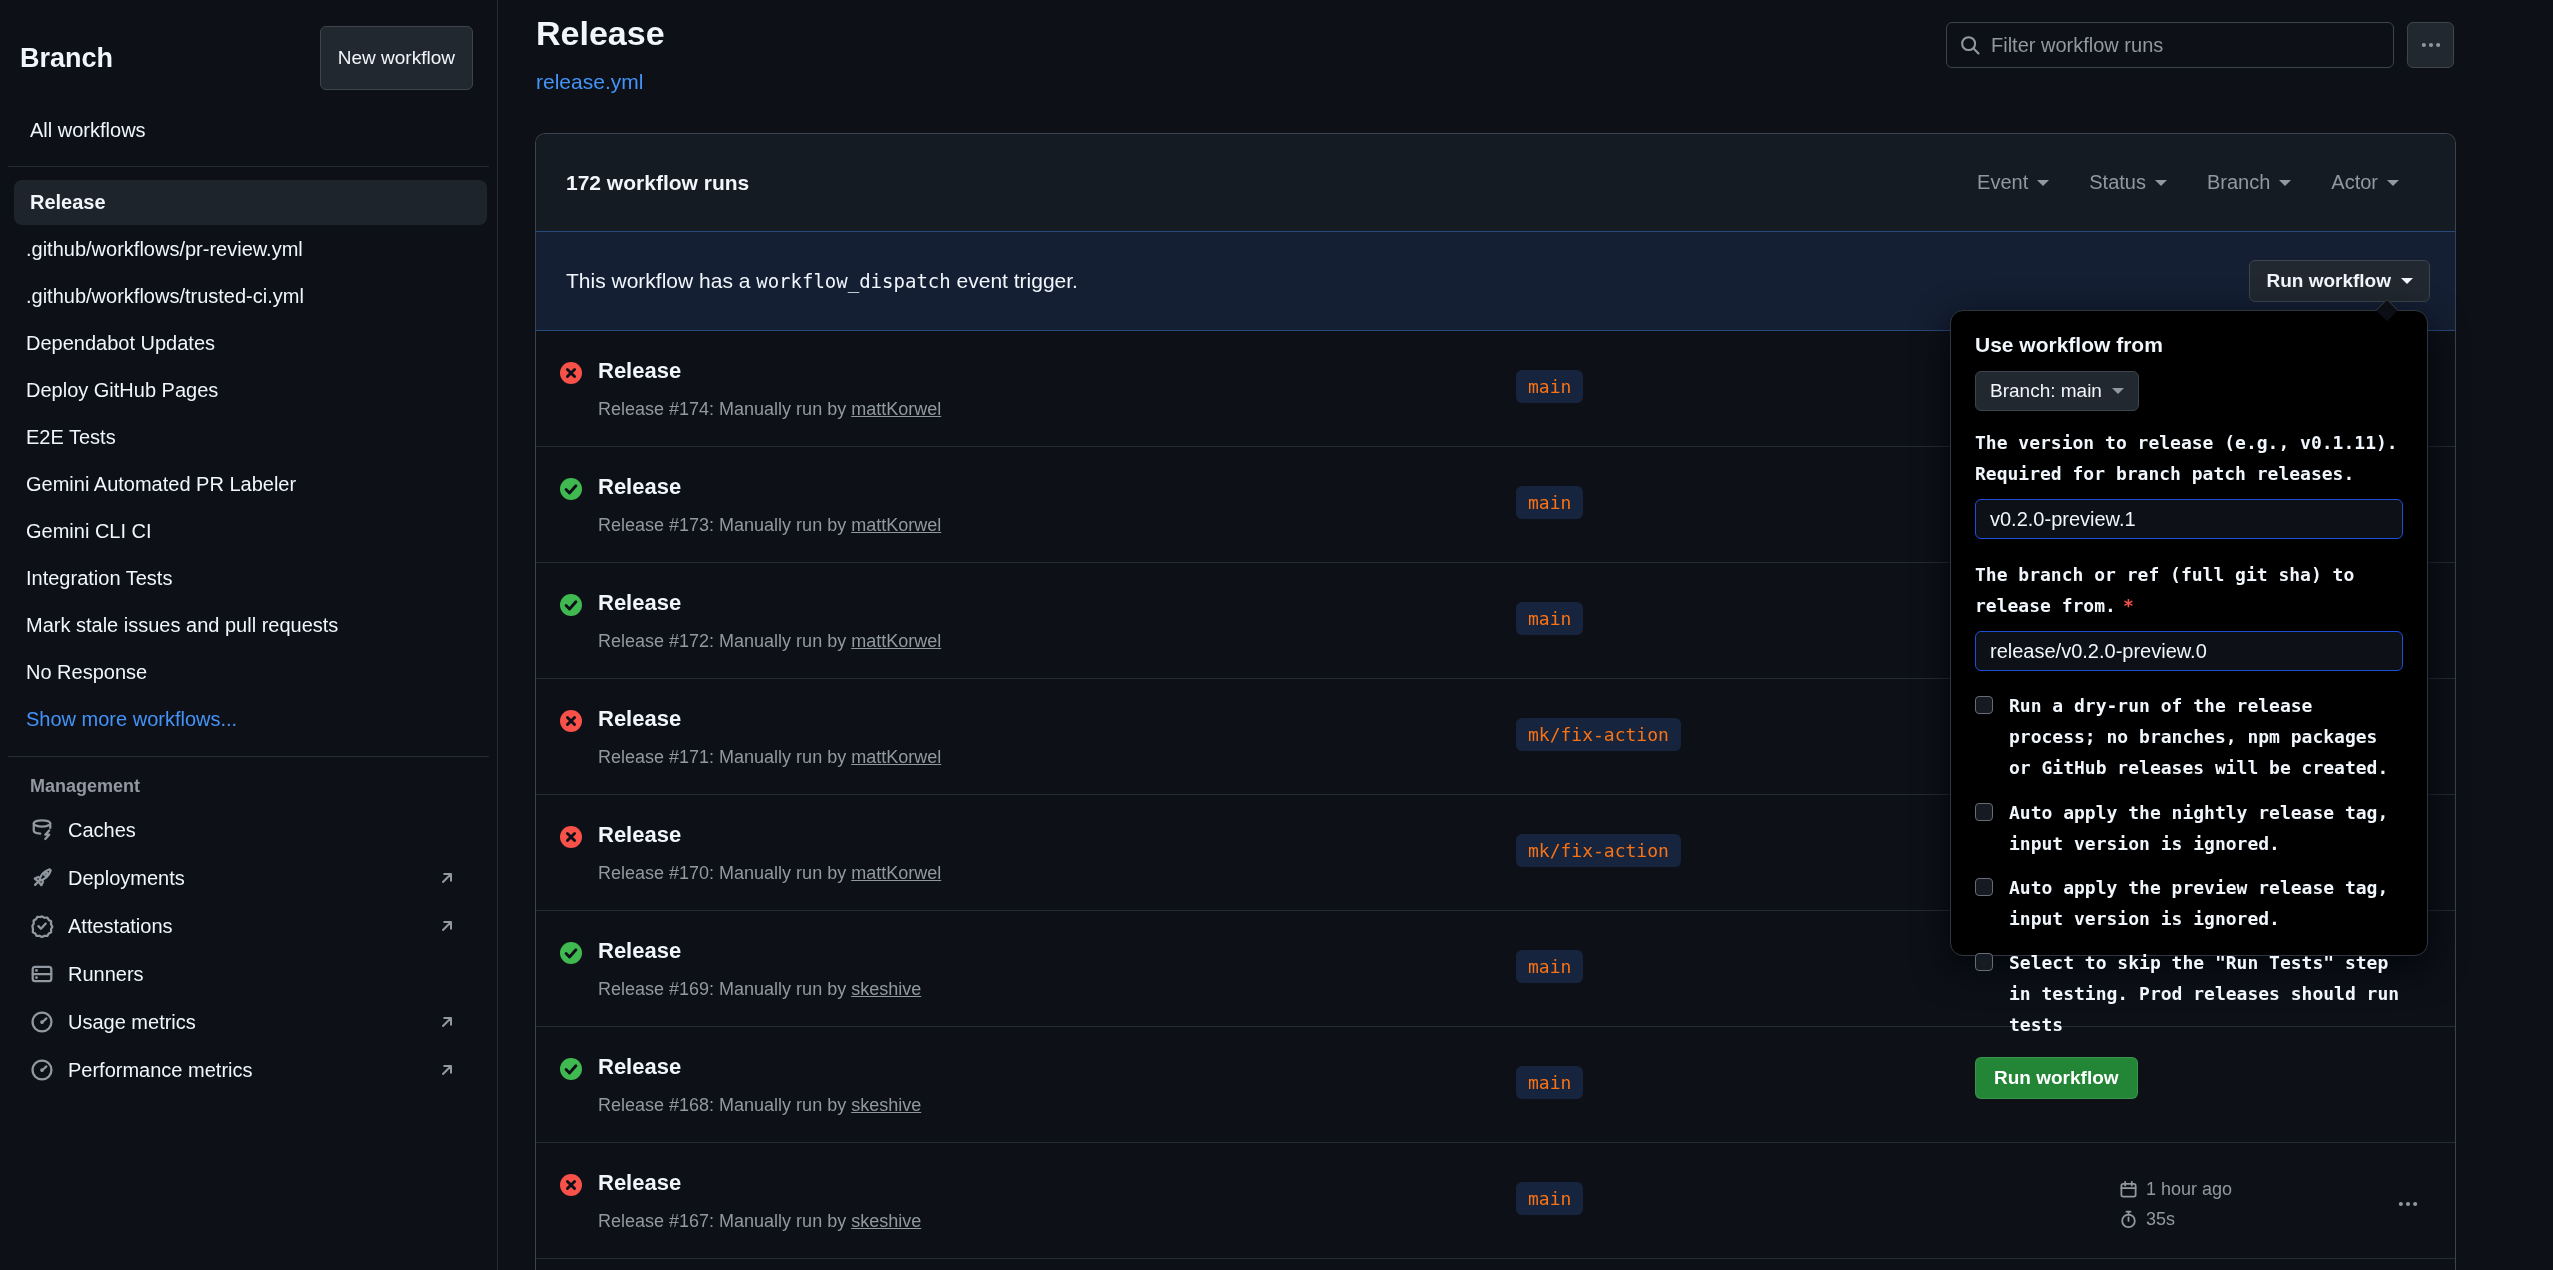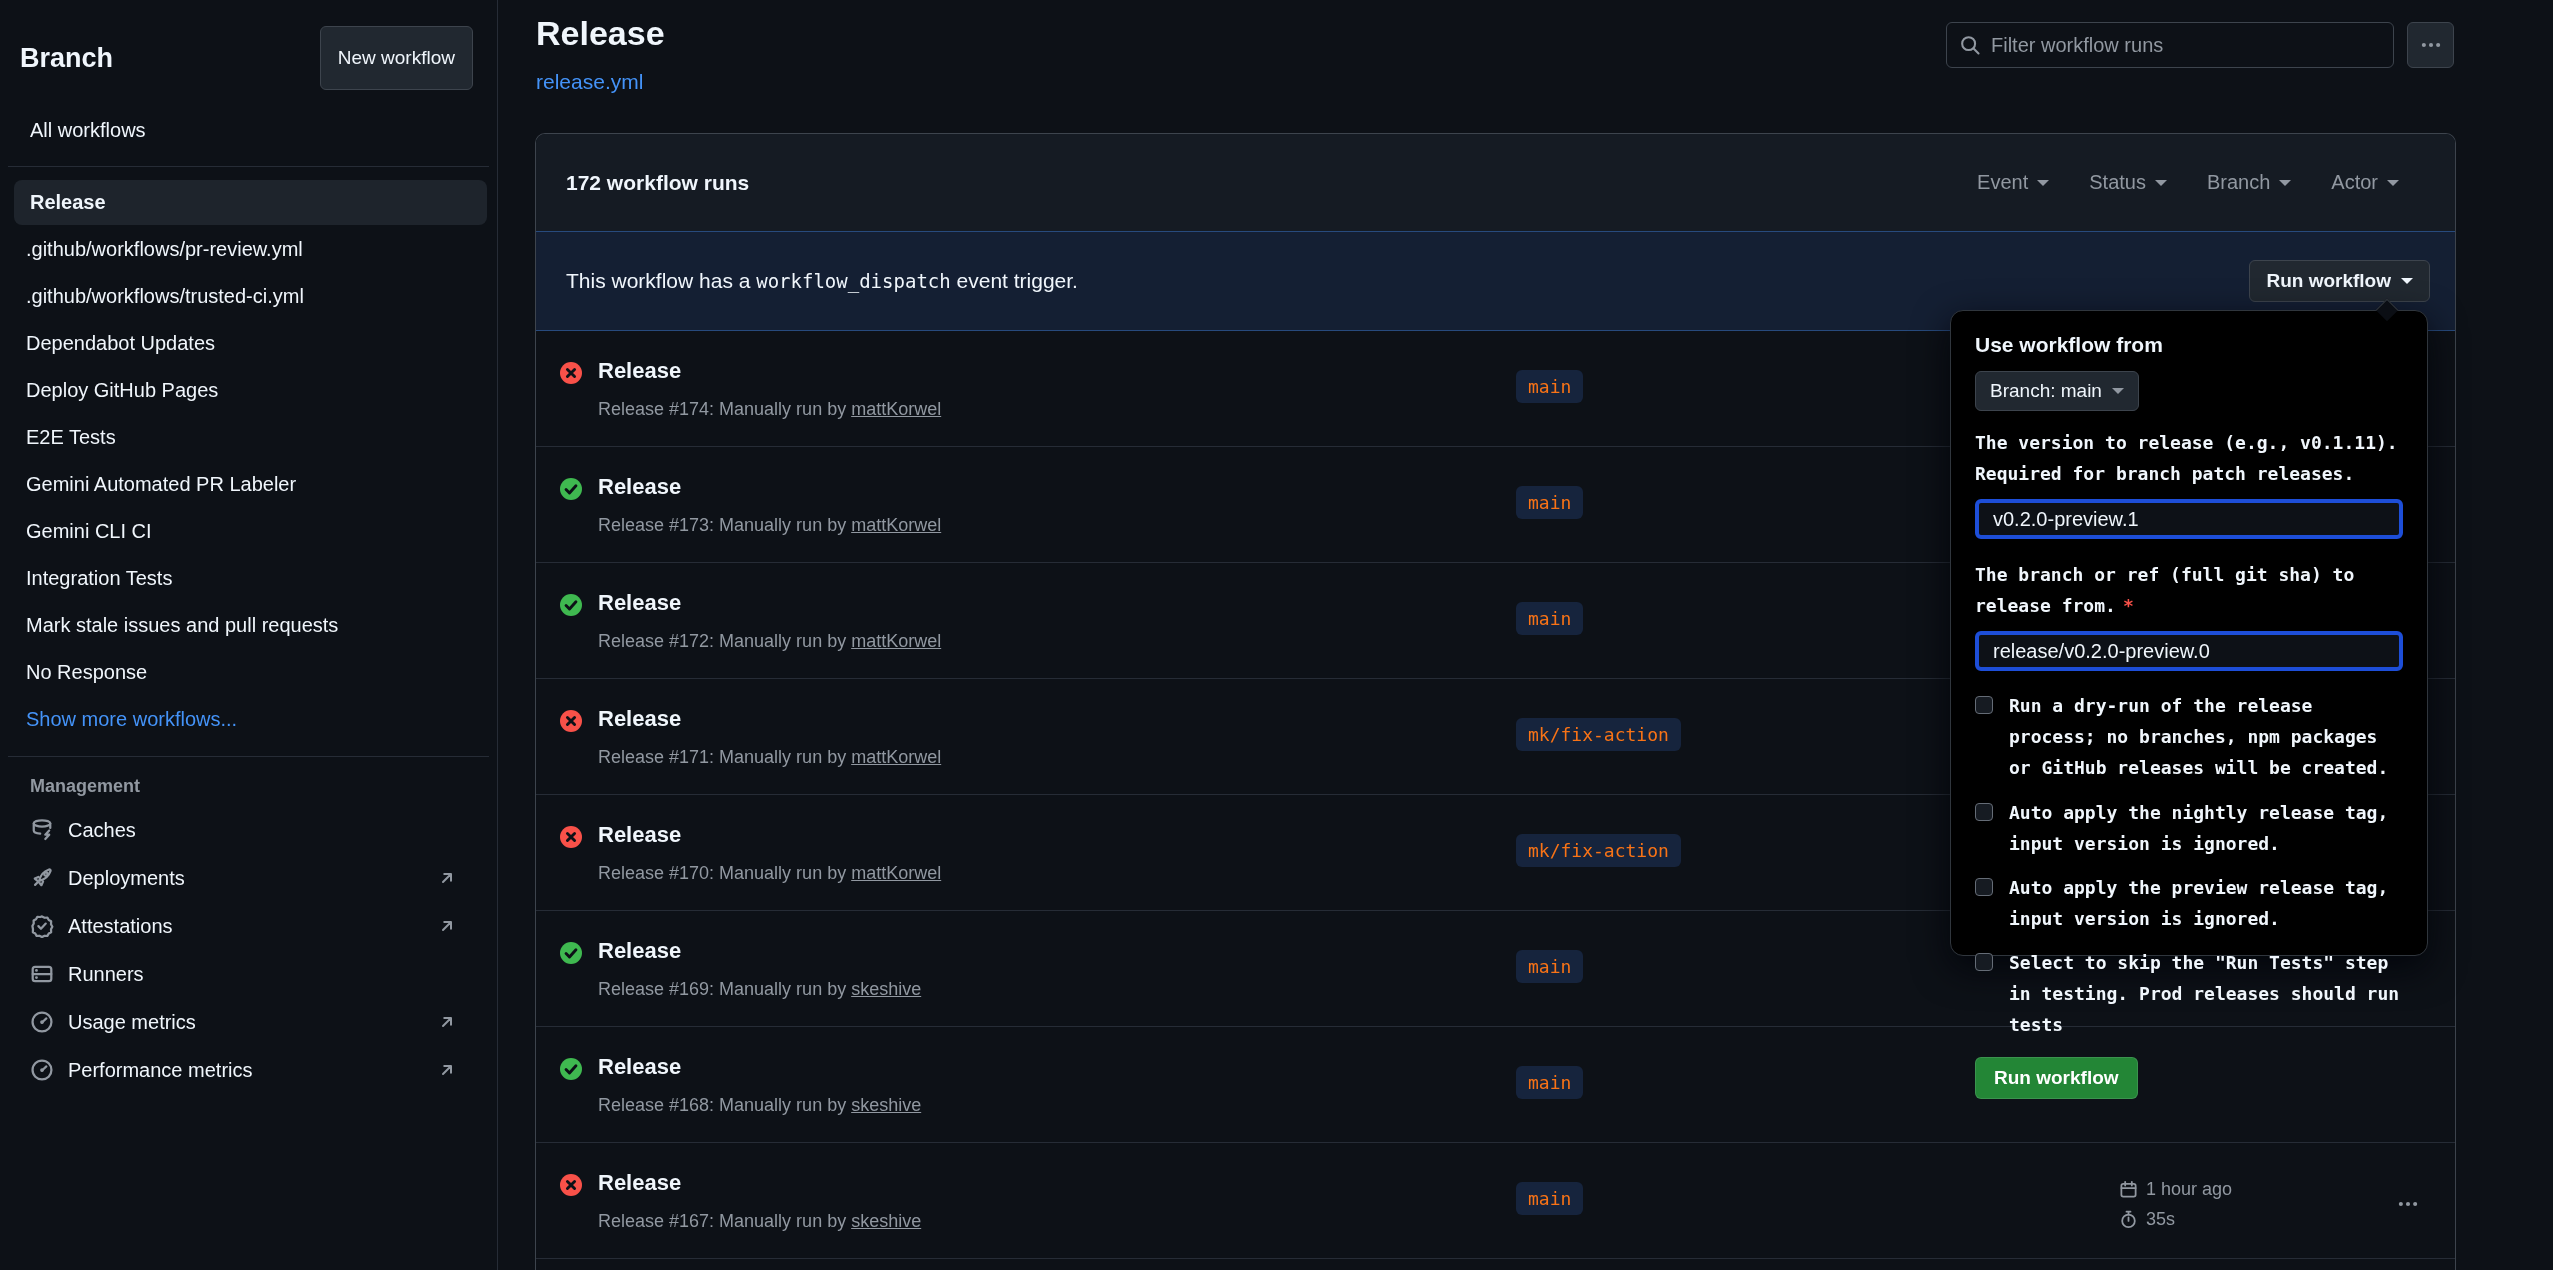--- a/index.html
+++ b/index.html
@@ -96,21 +96,21 @@
               background:#0b0e14; border-left:1px solid #30363d; border-top:1px solid #30363d;
               transform:rotate(45deg); }
   .dd-title { font-size:21px; font-weight:600; }
   .branch-btn { display:inline-flex; align-items:center; gap:10px; margin-top:14px;
                 padding:8px 14px; font-size:19px; }
   .dd-label { font-size:18px; font-weight:700; line-height:31px; color:#f0f6fc; }
   .dd-label .star { color:#f85149; margin-left:7px; }
   .dd-label.first { margin-top:16px; }
   .dd-label.second { margin-top:20px; }
   .dd-input { width:100%; height:40px; margin-top:10px; background:#0d1117;
-              border:4px solid #1d4ed8; border-radius:6px; padding:8px 14px;
+              border:1px solid #1d4ed8; border-radius:6px; padding:8px 14px;
               color:#f0f6fc; font-size:20px; font-family:"Liberation Sans", sans-serif; outline:none; }
   .dd-check { display:flex; gap:16px; }
   .dd-check .box { width:18px; height:18px; flex:none; margin-top:6px;
                    background:#161b22; border:1px solid #656c76; border-radius:4px; cursor:pointer; }
   .dd-check .cl { font-size:18px; font-weight:700; line-height:31px; width:398px; }
   .dd-run-btn { margin-top:17px; padding:9px 18px; background:#238636;
                 border:1px solid rgba(240,246,252,0.12); border-radius:6px;
                 color:#fff; font-size:19px; font-weight:700; cursor:pointer;
                 font-family:"Liberation Sans", sans-serif; }
   svg { display:block; }

